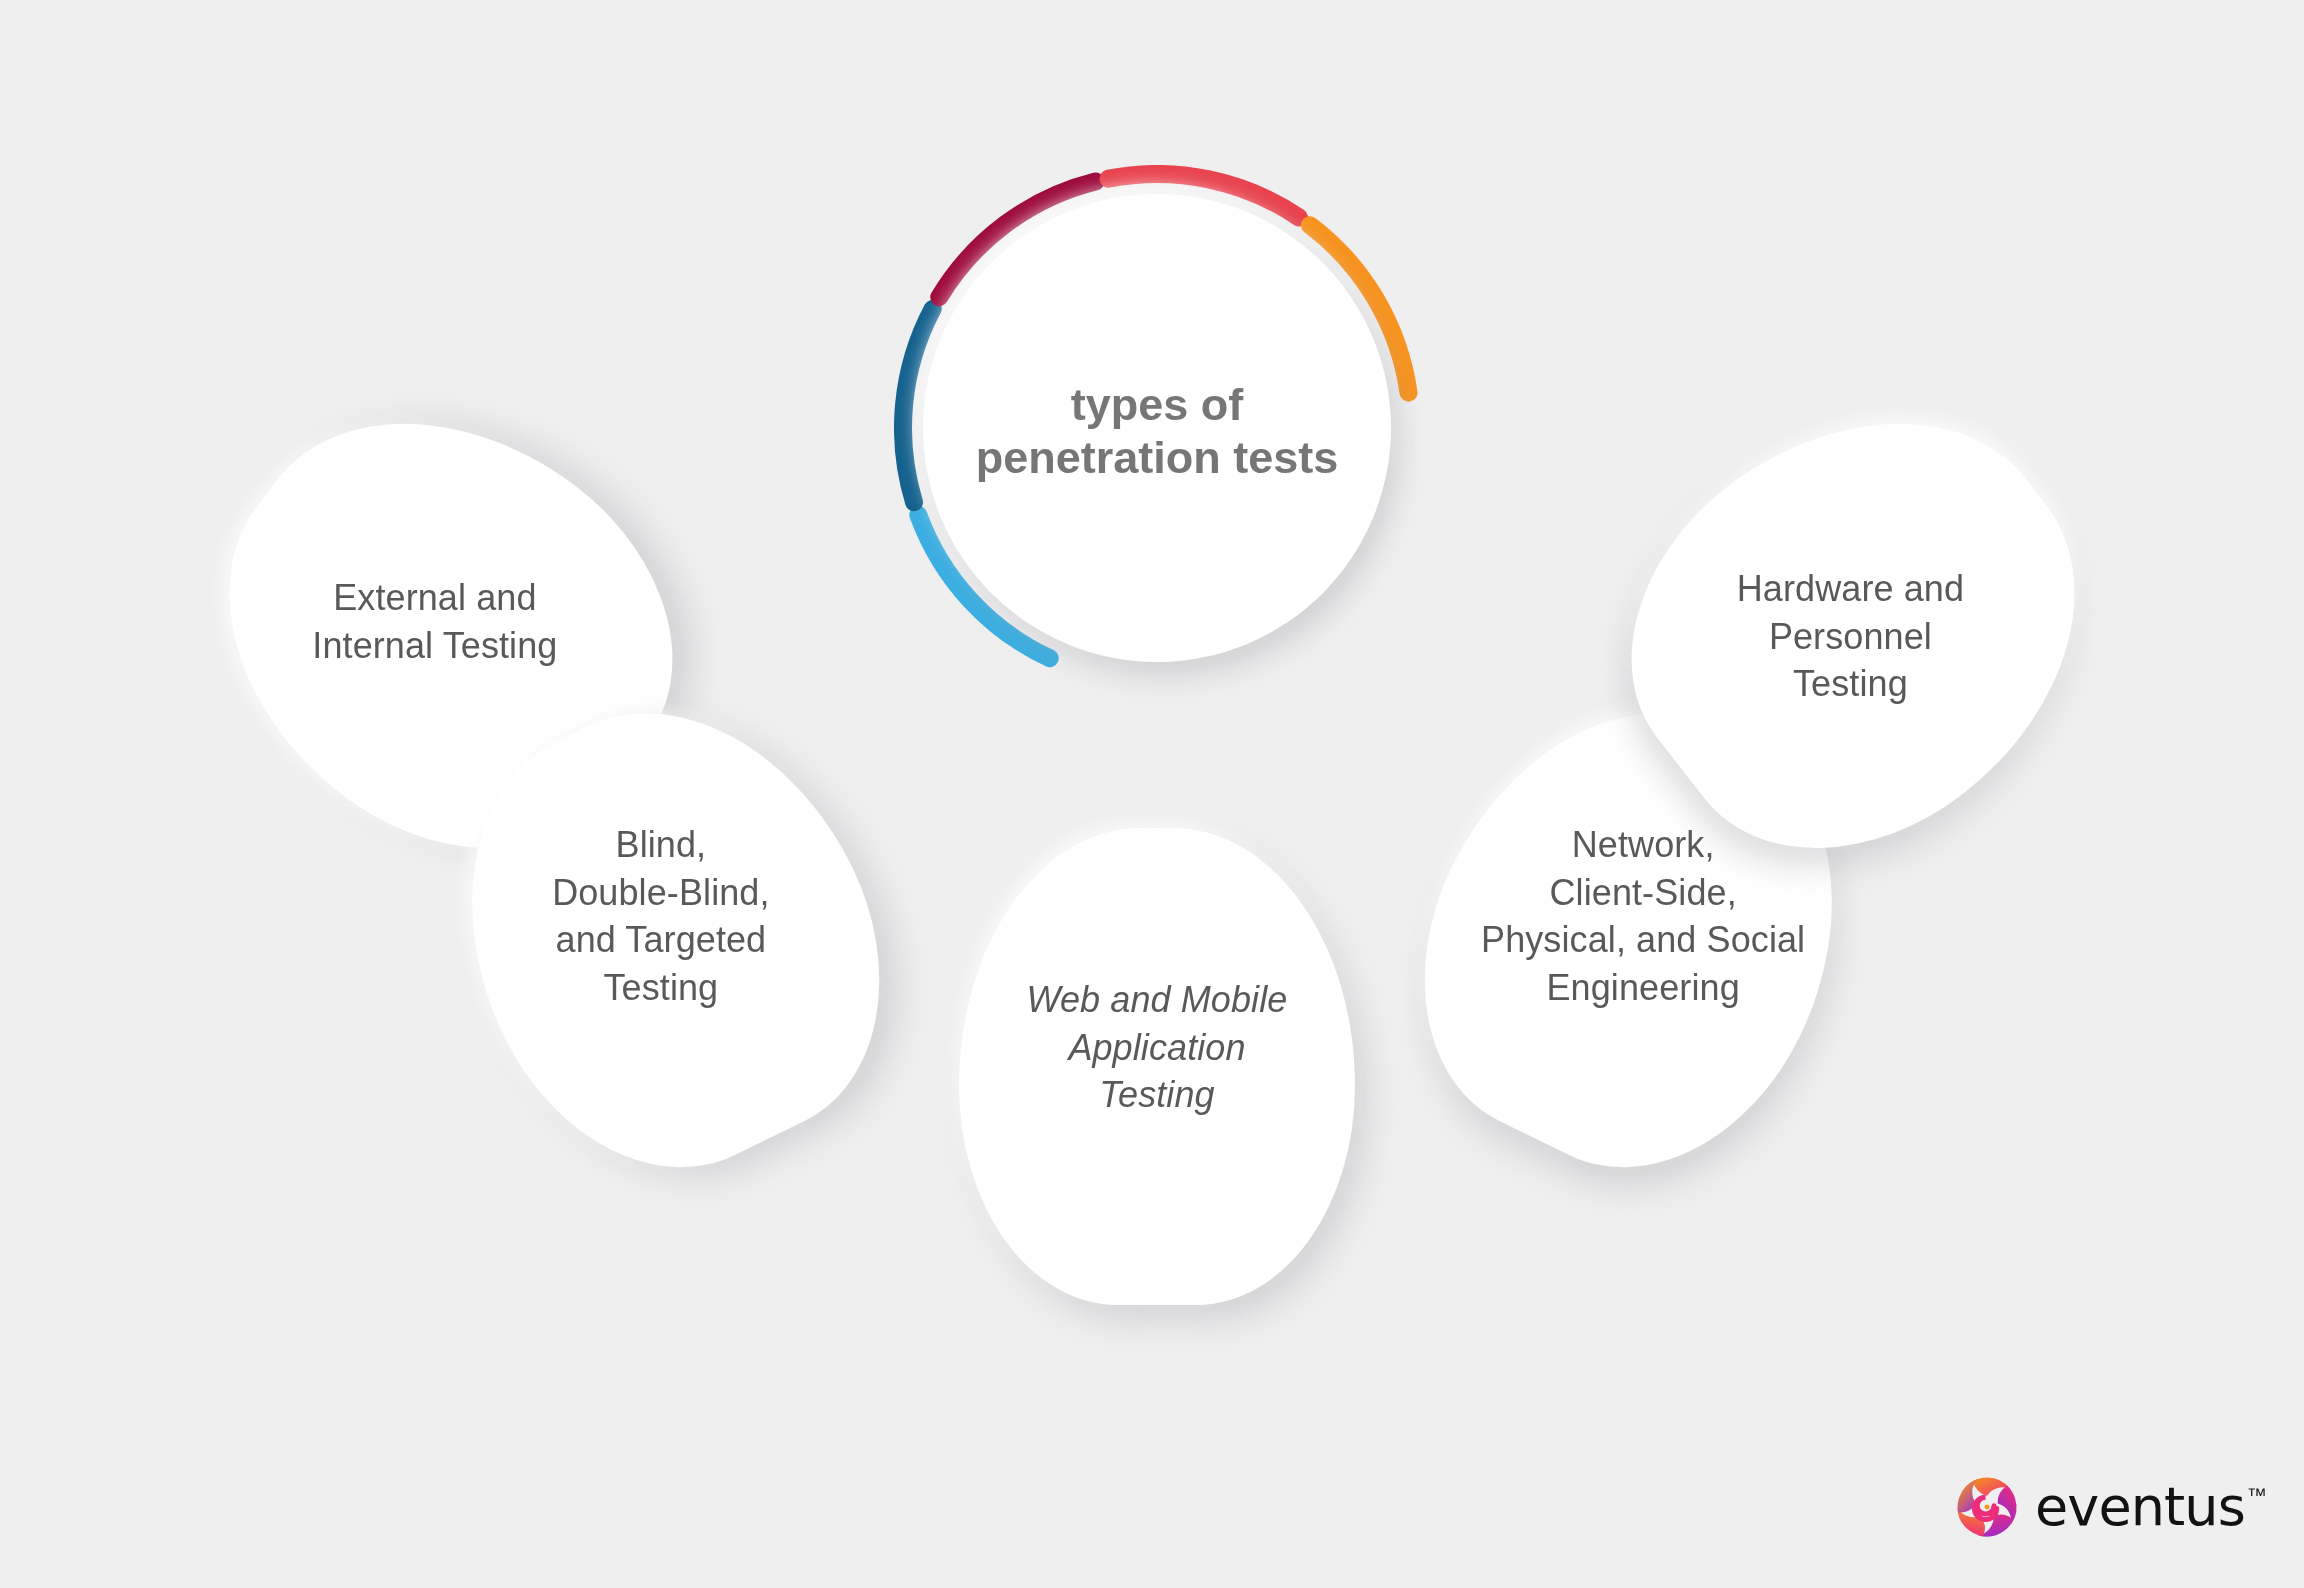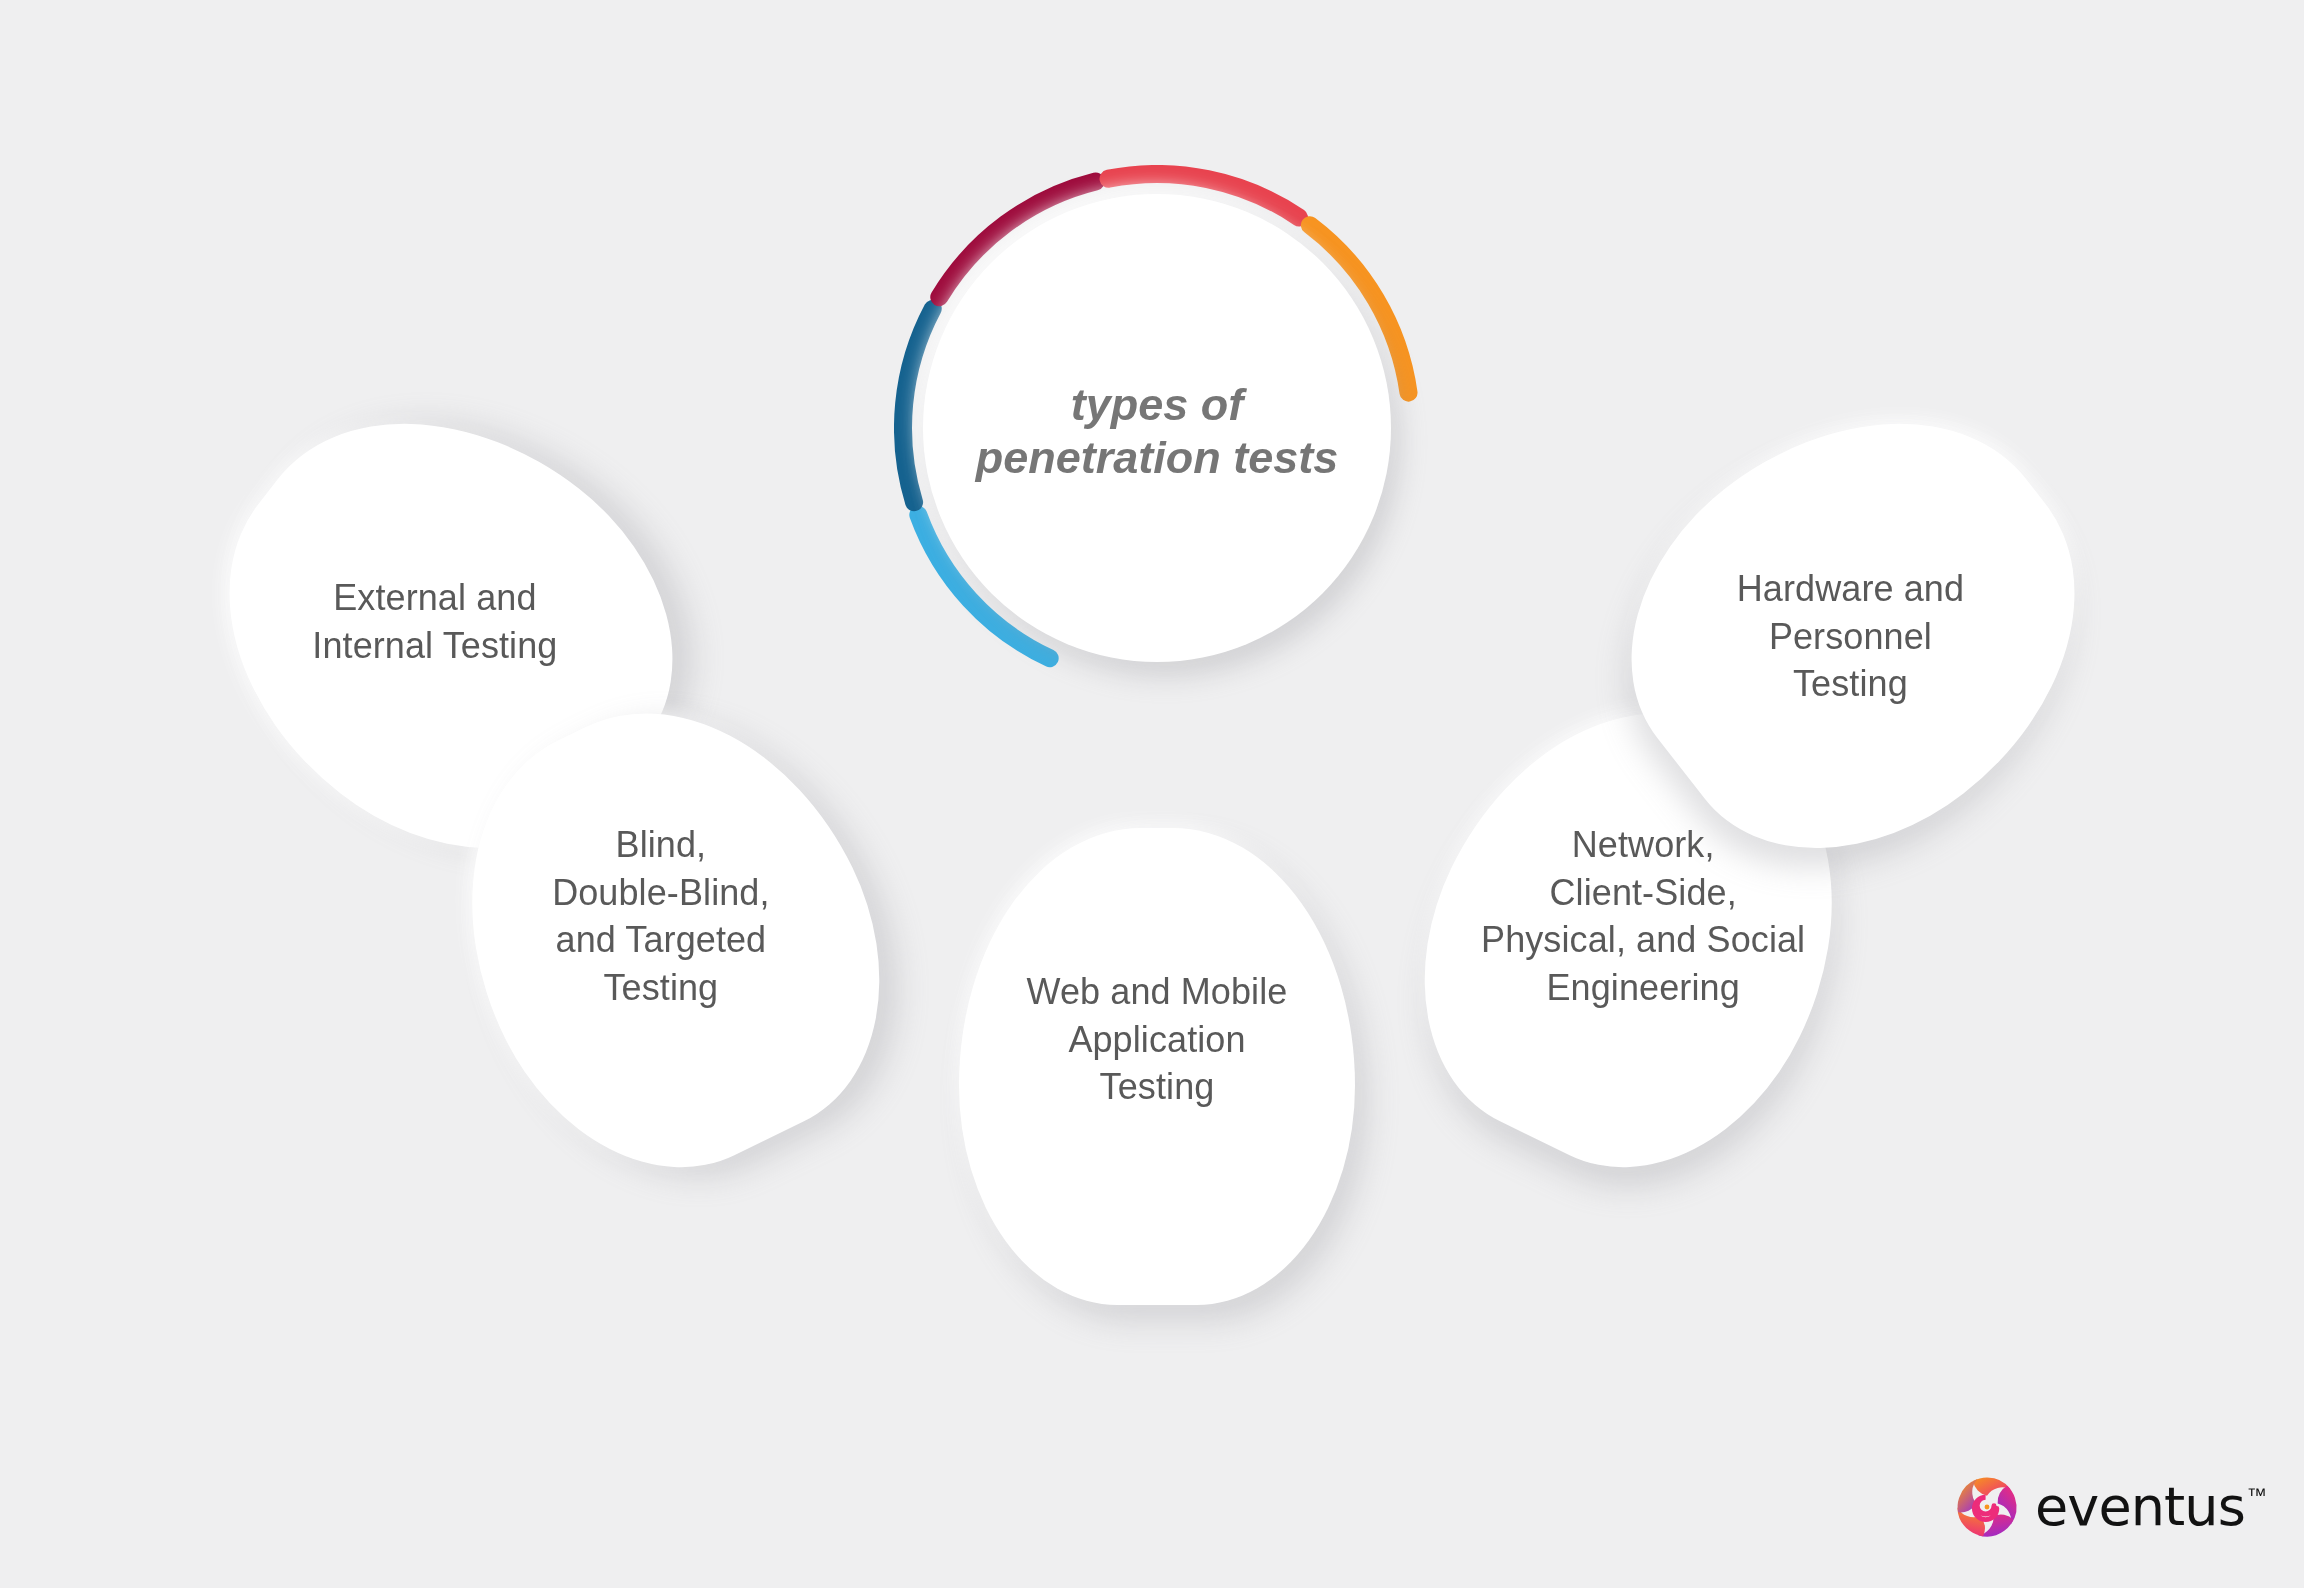--- a/index.html
+++ b/index.html
@@ -57,21 +57,21 @@
     left: 477px; top: 711px;
     transform: rotate(-26deg);
   }
   #petal-1 .petal-text { top: 108px; transform: rotate(26deg); }
 
   #petal-2 { 
     width: 396px; height: 477px;
     left: 959px; top: 828px;
     transform: rotate(0deg);
   }
-  #petal-2 .petal-text { top: 140px; }
+  #petal-2 .petal-text { top: 148px; font-style: italic; }
 
   #petal-3 { 
     width: 387px; height: 450px;
     left: 1440px; top: 711px;
     transform: rotate(26deg);
   }
   #petal-3 .petal-text { top: 108px; transform: rotate(-26deg); }
 
   #petal-4 { 
     width: 387px; height: 450px;
@@ -80,21 +80,20 @@
   }
   #petal-4 .petal-text { top: 164px; transform: rotate(-52deg); }
 
   
   #hub-wrap {
     position: absolute;
     left: 923px;
     top: 194px;
     width: 468px;
     height: 468px;
-    font-style: italic;
   }
   #hub-ring {
     position: absolute;
     left: -29px; top: -29px;
     width: 526px; height: 526px;
   }
   #hub-circle {
     position: absolute;
     inset: 0;
     border-radius: 50%;

